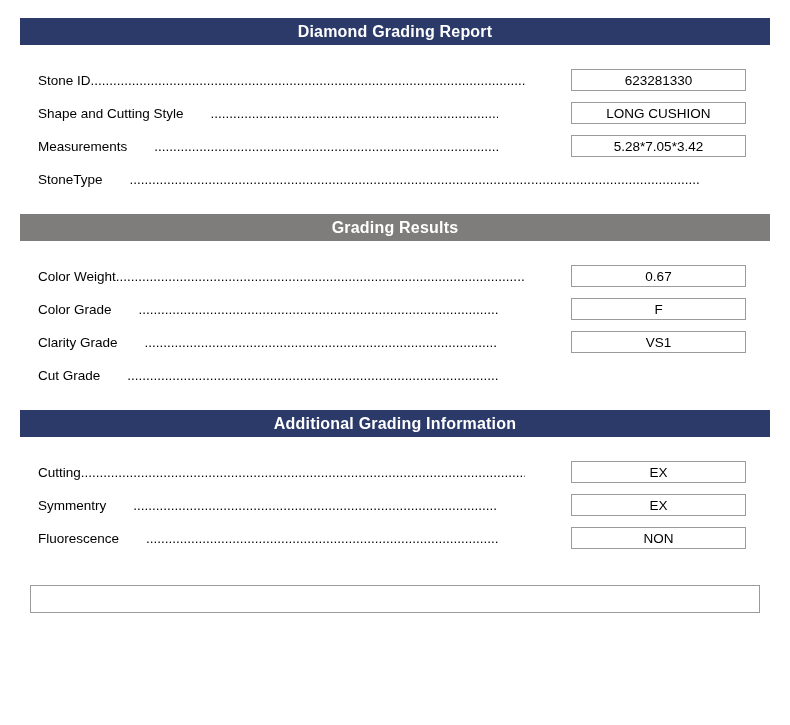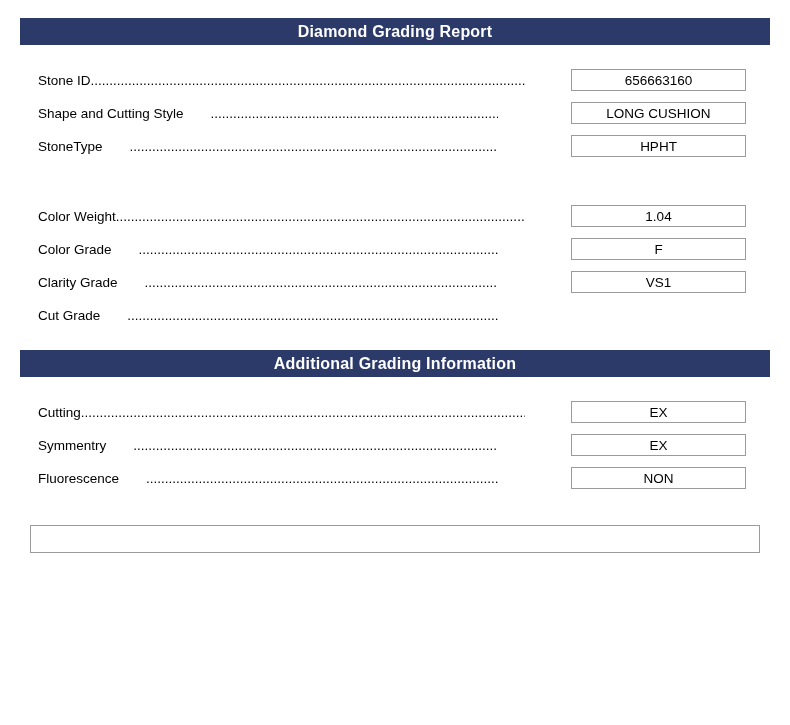--- a/index.html
+++ b/index.html
@@ -83,40 +83,47 @@
 <div class="report">
 
   <div class="bar navy">
     <span>Diamond Grading Report</span>
   </div>
 
   <div class="rows">
     <div class="row">
       <span class="label">Stone ID</span>
         <span class="leader"></span>
-      <span class="value-box">656663160</span>
+      <span class="value-box">623281330</span>
     </div>
     <div class="row">
       <span class="label">Shape and Cutting Style</span>
         <span class="leader"></span>
       <span class="value-box">LONG CUSHION</span>
     </div>
     <div class="row">
+      <span class="label">Measurements</span>
+        <span class="leader"></span>
+      <span class="value-box">5.28*7.05*3.42</span>
+    </div>
+    <div class="row">
       <span class="label">StoneType</span>
         <span class="leader"></span>
-      <span class="value-box">HPHT</span>
     </div>
   </div>
 
+  <div class="bar gray">
+    <span>Grading Results</span>
+  </div>
 
   <div class="rows">
     <div class="row">
       <span class="label">Color Weight</span>
         <span class="leader"></span>
-      <span class="value-box">1.04</span>
+      <span class="value-box">0.67</span>
     </div>
     <div class="row">
       <span class="label">Color Grade</span>
         <span class="leader"></span>
       <span class="value-box">F</span>
     </div>
     <div class="row">
       <span class="label">Clarity Grade</span>
         <span class="leader"></span>
       <span class="value-box">VS1</span>

